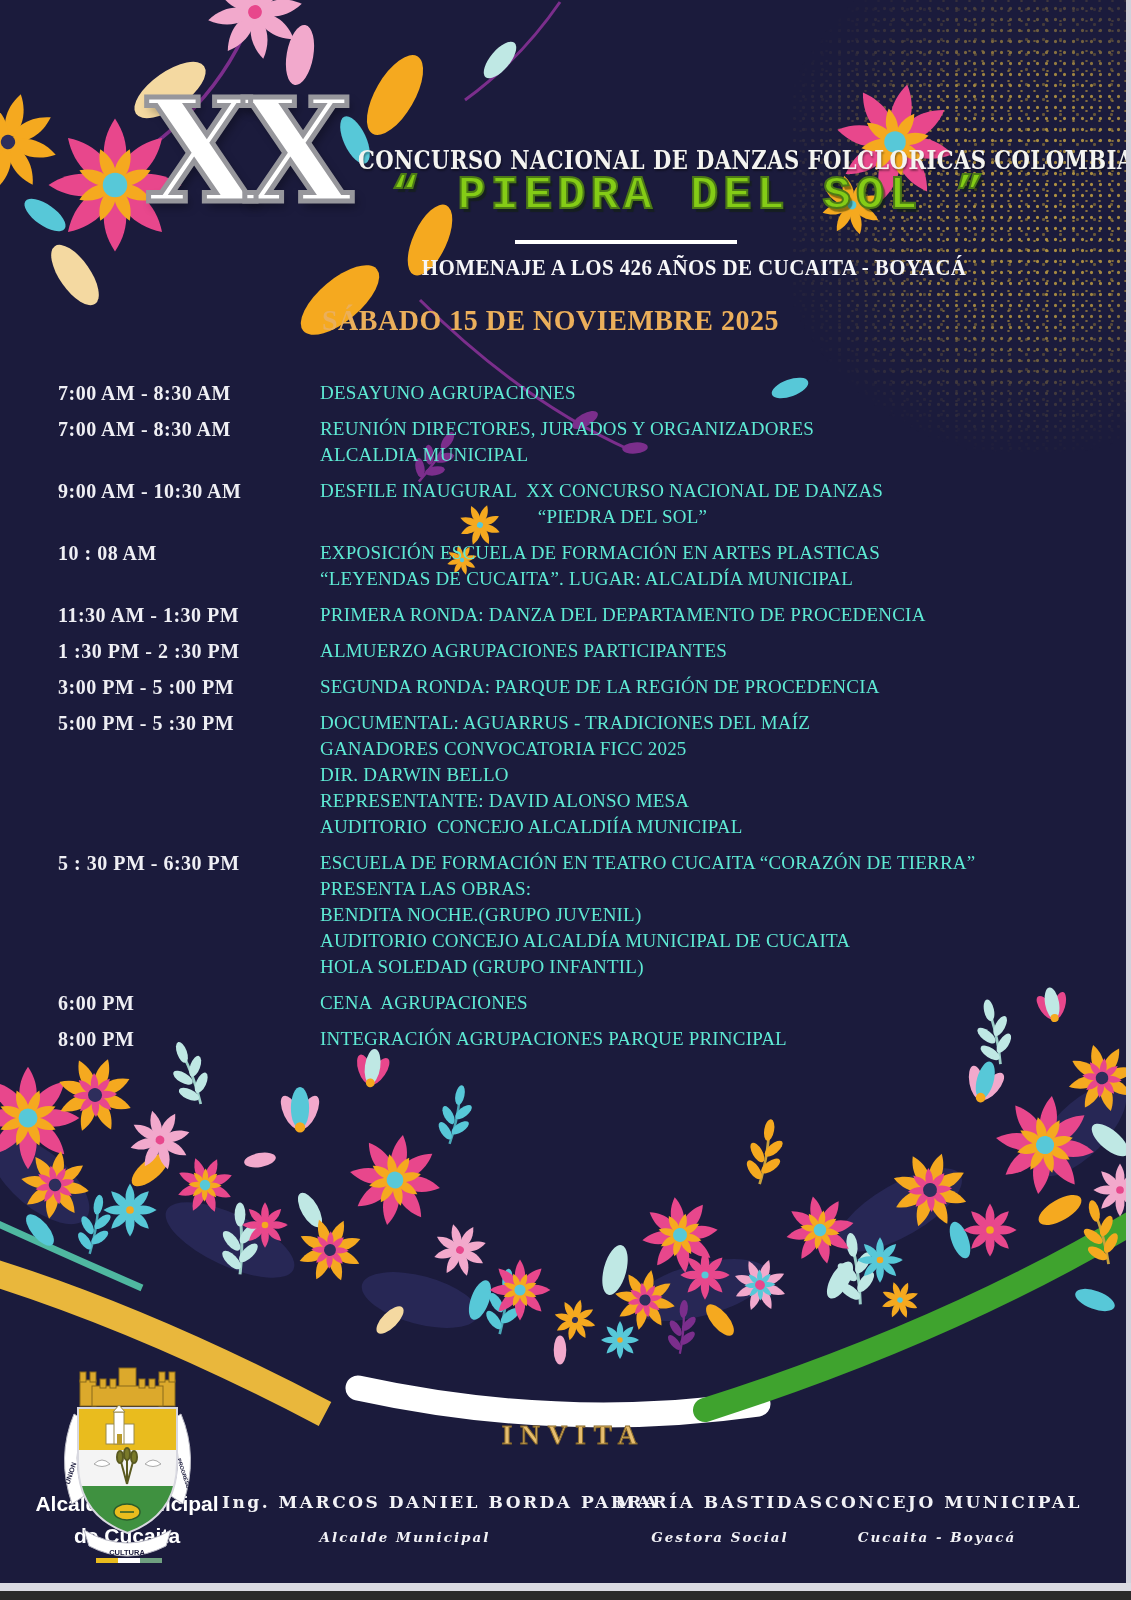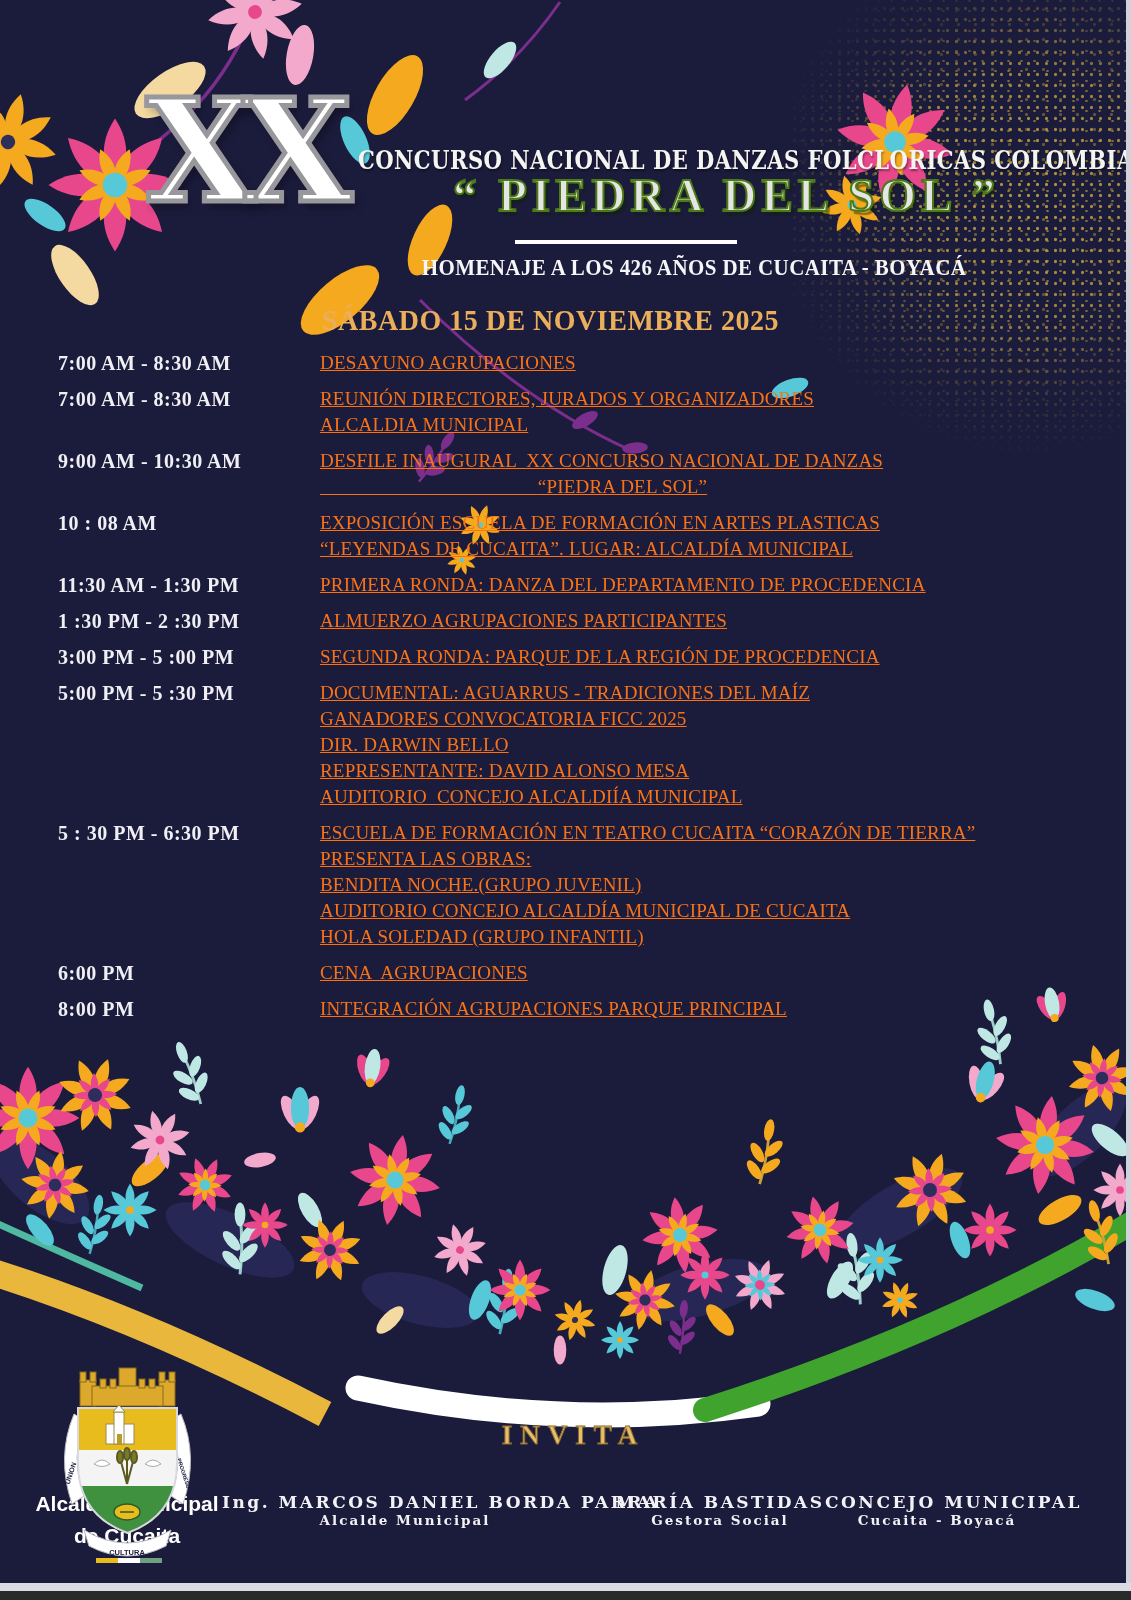--- a/index.html
+++ b/index.html
@@ -46,46 +46,46 @@
     -webkit-text-stroke:5px #97979c;
     text-shadow:4px 6px 10px rgba(0,0,0,.35);
   }
   .title1{
     position:absolute;left:358px;top:144px;white-space:nowrap;
     font-family:"DejaVu Serif",serif;font-weight:bold;font-size:24px;color:#f4f4f0;
     transform:scale(.88,1.1);transform-origin:left top;letter-spacing:.5px;
     text-shadow:1px 2px 2px rgba(0,0,0,.4);
   }
   .title2{
-    position:absolute;left:380px;top:170px;width:620px;text-align:right;
-    font-family:Liberation Serif, serif;font-weight:bold;font-size:47px;line-height:1.1;
-    color:#e5e5e5;-webkit-text-stroke:2px #4C7A16;letter-spacing:5px;
+    position:absolute;left:380px;top:170px;width:620px;text-align:center;
+    font-family:Liberation Mono, monospace;font-weight:bold;font-size:47px;line-height:1.1;
+    color:#84cc16;-webkit-text-stroke:2px #4C7A16;letter-spacing:5px;
     text-shadow:3px 4px 1px rgba(15,35,0,.45);white-space:nowrap;
   }
   .title-rule{position:absolute;left:515px;top:240px;width:222px;height:4px;background:#ffffff;}
   .subtitle{
     position:absolute;left:394px;top:254px;width:600px;text-align:center;white-space:nowrap;
     font-weight:bold;font-size:21px;color:#f6f6f8;letter-spacing:.4px;
     transform:scaleY(1.08);transform-origin:center top;
   }
   .date-heading{
     position:absolute;left:322px;top:303px;white-space:nowrap;
     font-weight:bold;font-size:28px;color:#EBAF5B;letter-spacing:.5px;
     transform:scaleY(1.08);transform-origin:left top;
   }
 
   
-  .schedule{position:absolute;left:58px;top:350px;width:1040px;}
+  .schedule{position:absolute;left:58px;top:380px;width:1040px;}
   .row{display:flex;margin-bottom:10px;}
   .row:nth-child(7),.row:nth-child(8),.row:nth-child(9){margin-top:6px;}
   .time{
     flex:0 0 262px;font-weight:bold;font-size:20px;color:#EFEFF4;
     letter-spacing:.5px;line-height:26px;
   }
-  .desc{flex:1;font-size:19px;color:#f97316;line-height:26px;letter-spacing:.2px;text-decoration:underline;}
+  .desc{flex:1;font-size:19px;color:#5eead4;line-height:26px;letter-spacing:.2px;}
   .desc .line{white-space:pre-wrap;min-height:26px;}
 
   
   .invita{
     position:absolute;left:0;top:1420px;width:1131px;text-align:center;
     font-family:Liberation Serif, serif;font-weight:bold;font-size:27px;
     color:#E7BE6E;letter-spacing:8px;padding-left:8px;-webkit-text-stroke:1px #8a6a2a;
   }
   .logo-label{
     position:absolute;left:16px;top:1488px;width:222px;text-align:center;
@@ -94,21 +94,21 @@
   }
   .tricolor{position:absolute;left:96px;top:1558px;display:flex;}
   .tricolor span{display:block;width:22px;height:5px;}
   .tricolor .t1{background:#E9BC1E}.tricolor .t2{background:#ffffff}.tricolor .t3{background:#6FA080}
   .crest{position:absolute;left:40px;top:1362px;z-index:3;}
   .sig{
     position:absolute;top:1492px;text-align:center;color:#F2F2F6;
     font-family:"DejaVu Serif",serif;font-weight:bold;
   }
   .sig .name{font-size:17px;letter-spacing:2.5px;white-space:nowrap;}
-  .sig .role{font-size:13.5px;letter-spacing:2px;}
+  .sig .role{font-size:13.5px;letter-spacing:2px;margin-top:17px;font-style:italic;}
   .s0{left:222px;width:366px}.s1{left:612px;width:216px}.s2{left:825px;width:224px}
 </style>
 </head>
 <body>
 
 <div class="poster">
 
   <div class="dust"></div>
 
   <svg class="deco" width="1131" height="1600" viewBox="0 0 1131 1600">

